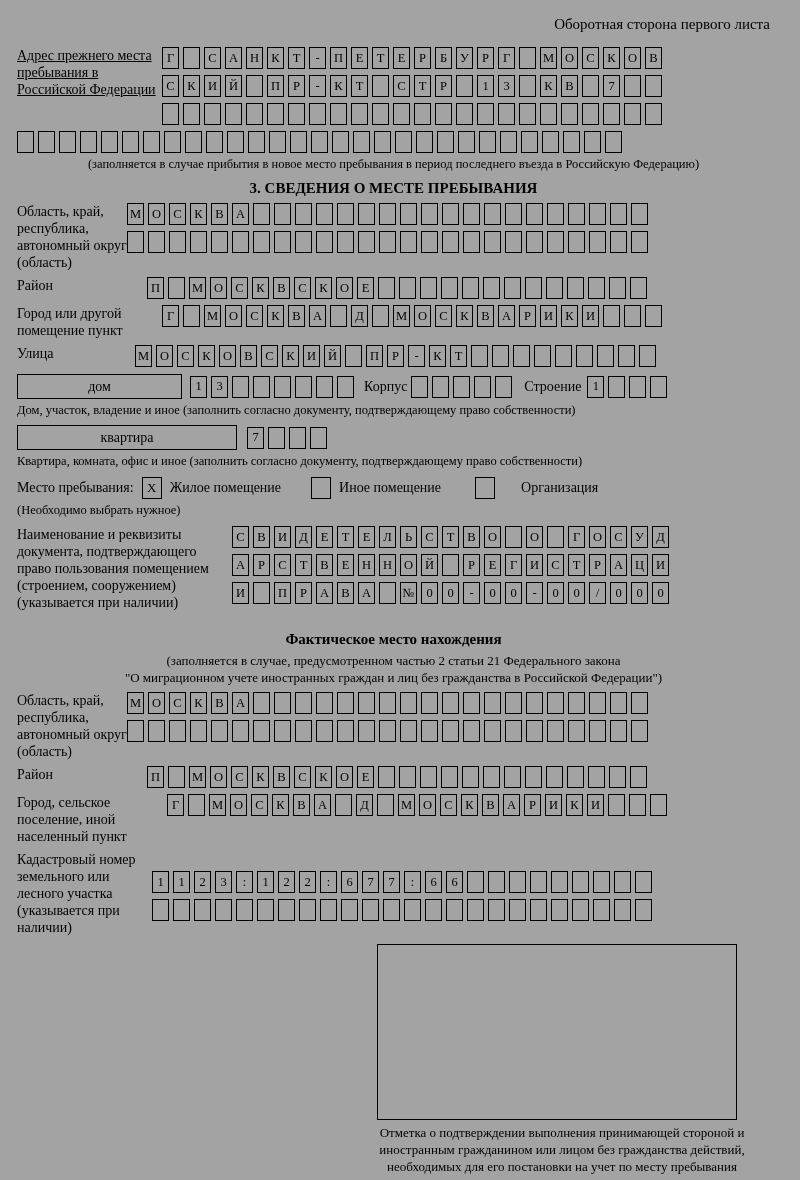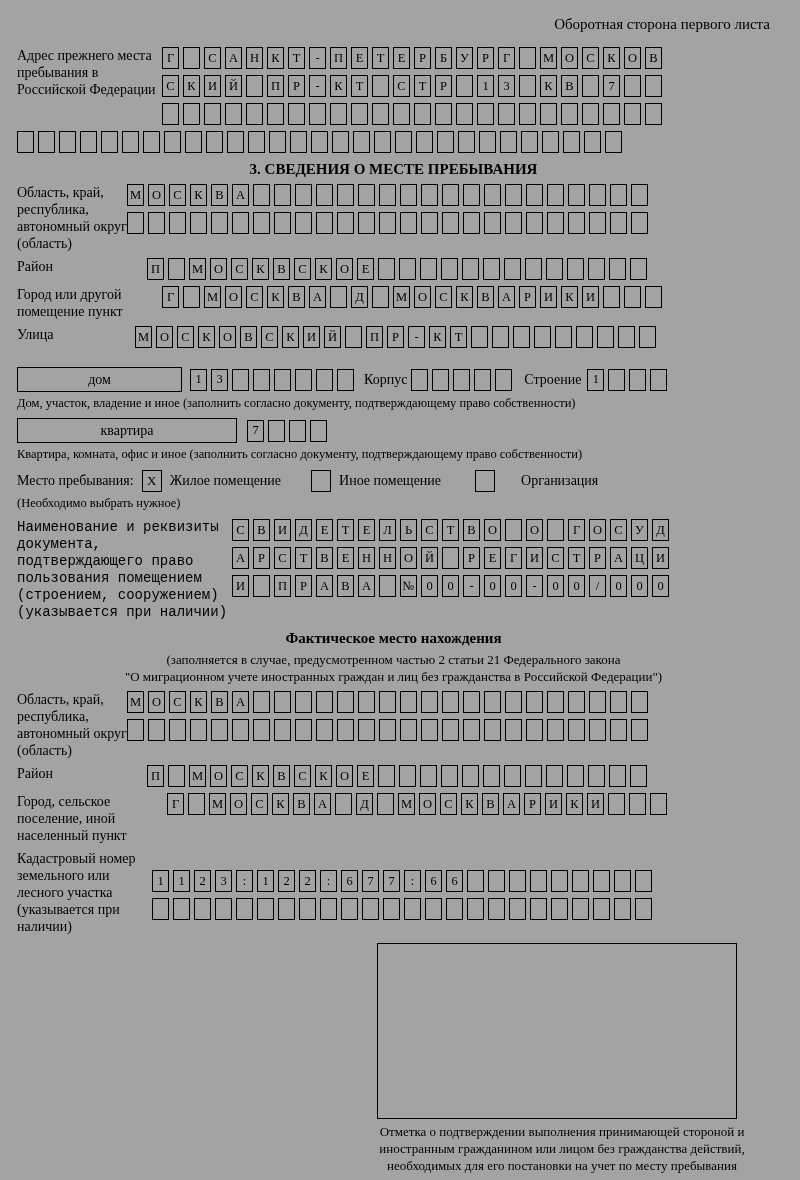--- a/index.html
+++ b/index.html
@@ -44,21 +44,21 @@
   .factcap { text-align:center; font-size:13px; line-height:17px; margin-top:4px; }
 </style>
 </head>
 <body>
 
 <div class="page">
 
   <div class="hdr">Оборотная сторона первого листа</div>
 
   <div class="field">
-    <div class="flabel" style="width:145px;">Адрес прежнего места пребывания в Российской Федерации</div>
+    <div class="flabel" style="width:145px;text-decoration:underline;">Адрес прежнего места пребывания в Российской Федерации</div>
     <div class="rows">
       <div class="cellrow">
           <span class="cell">Г</span>
           <span class="cell"></span>
           <span class="cell">С</span>
           <span class="cell">А</span>
           <span class="cell">Н</span>
           <span class="cell">К</span>
           <span class="cell">Т</span>
           <span class="cell">-</span>
@@ -157,20 +157,21 @@
       <span class="cell"></span>
       <span class="cell"></span>
       <span class="cell"></span>
       <span class="cell"></span>
       <span class="cell"></span>
       <span class="cell"></span>
       <span class="cell"></span>
       <span class="cell"></span>
       <span class="cell"></span>
     </div>
+  <div class="caption center">(заполняется в случае прибытия в новое место пребывания в период последнего въезда в Российскую Федерацию)</div>
 
   <div class="sectitle">3. СВЕДЕНИЯ О МЕСТЕ ПРЕБЫВАНИЯ</div>
 
   <div class="field">
     <div class="flabel" style="width:110px;">Область, край, республика, автономный округ (область)</div>
     <div class="rows">
       <div class="cellrow">
           <span class="cell">М</span>
           <span class="cell">О</span>
           <span class="cell">С</span>
@@ -311,21 +312,21 @@
         <span class="cell"></span>
         <span class="cell"></span>
         <span class="cell"></span>
         <span class="cell"></span>
         <span class="cell"></span>
         <span class="cell"></span>
         <span class="cell"></span>
       </div>
   </div>
 
-  <div class="inline" style="margin-top:19px;">
+  <div class="inline" style="margin-top:7px;">
     <div class="bigbox" style="width:165px;">дом</div>
     <div class="cellrow" style="margin-left:8px;">
         <span class="cell">1</span>
         <span class="cell">3</span>
         <span class="cell"></span>
         <span class="cell"></span>
         <span class="cell"></span>
         <span class="cell"></span>
         <span class="cell"></span>
         <span class="cell"></span>
@@ -364,21 +365,21 @@
     <span class="chk">X</span>
     <span>Жилое помещение</span>
     <span class="chk" style="margin-left:30px;"></span>
     <span>Иное помещение</span>
     <span class="chk" style="margin-left:34px;"></span>
     <span style="margin-left:18px;">Организация</span>
   </div>
   <div class="caption" style="">(Необходимо выбрать нужное)</div>
 
   <div class="field" style="margin-top:8px;">
-    <div class="flabel" style="width:215px;font-family:Liberation Mono, monospace;">Наименование и реквизиты документа, подтверждающего право пользования помещением (строением, сооружением) (указывается при наличии)</div>
+    <div class="flabel" style="width:215px;">Наименование и реквизиты документа, подтверждающего право пользования помещением (строением, сооружением) (указывается при наличии)</div>
     <div class="rows">
       <div class="cellrow">
           <span class="cell">С</span>
           <span class="cell">В</span>
           <span class="cell">И</span>
           <span class="cell">Д</span>
           <span class="cell">Е</span>
           <span class="cell">Т</span>
           <span class="cell">Е</span>
           <span class="cell">Л</span>
@@ -438,21 +439,21 @@
           <span class="cell">0</span>
           <span class="cell">0</span>
           <span class="cell">/</span>
           <span class="cell">0</span>
           <span class="cell">0</span>
           <span class="cell">0</span>
         </div>
     </div>
   </div>
 
-  <div class="sectitle" style="margin-top:9px;text-align:center;">Фактическое место нахождения</div>
+  <div class="sectitle" style="margin-top:20px;text-align:center;">Фактическое место нахождения</div>
   <div class="factcap">(заполняется в случае, предусмотренном частью 2 статьи 21 Федерального закона</div>
   <div class="factcap" style="margin-top:0;">"О миграционном учете иностранных граждан и лиц без гражданства в Российской Федерации")</div>
 
   <div class="field">
     <div class="flabel" style="width:110px;">Область, край, республика, автономный округ (область)</div>
     <div class="rows">
       <div class="cellrow">
           <span class="cell">М</span>
           <span class="cell">О</span>
           <span class="cell">С</span>

